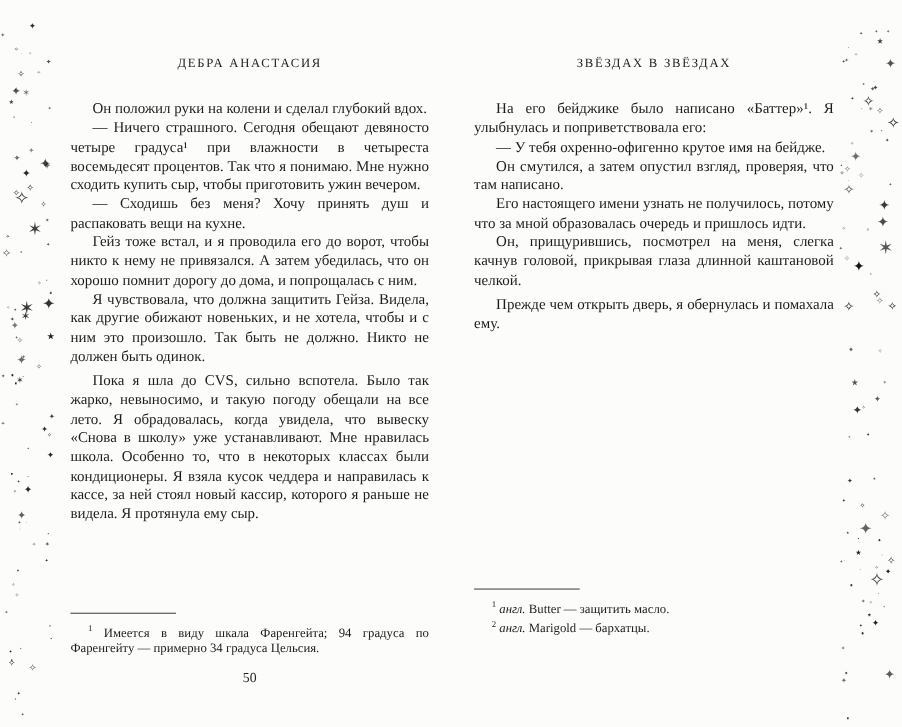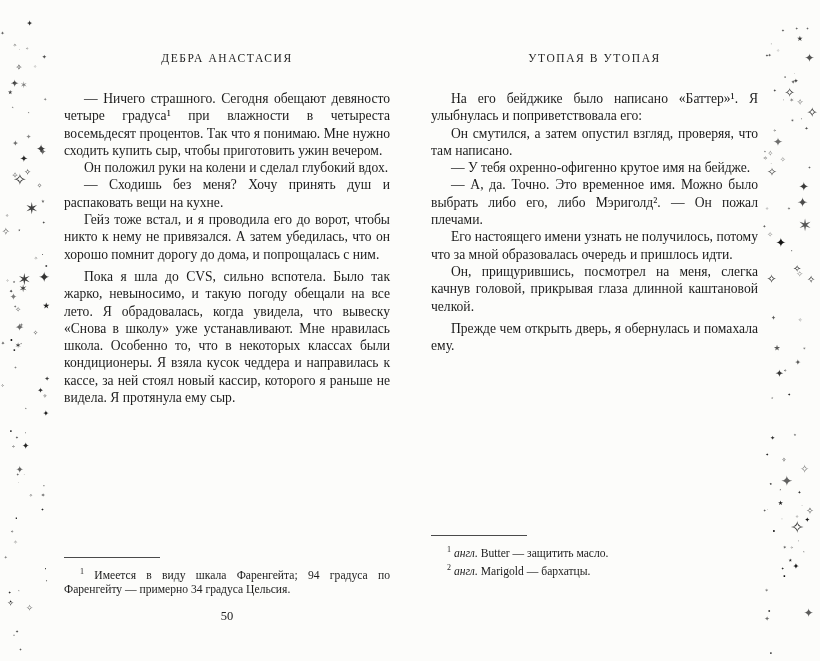--- a/index.html
+++ b/index.html
@@ -229,40 +229,40 @@
       <span class="star" style="font-size: 4.3px; left: 11.1px; top: 89.4px; opacity: 0.84; color: rgb(16, 16, 16);">✦</span>
       <span class="star" style="font-size: 13.3px; left: 35.1px; top: 195.8px; opacity: 0.74; color: rgb(16, 16, 16);">✦</span>
       <span class="star" style="font-size: 4px; left: 25.3px; top: 207.4px; opacity: 0.98; color: rgb(16, 16, 16);">✧</span>
       <span class="star" style="font-size: 4px; left: 25.6px; top: 393px; opacity: 0.98; color: rgb(16, 16, 16);">✦</span>
       <span class="star" style="font-size: 5px; left: 5.4px; top: 52.6px; opacity: 0.66; color: rgb(16, 16, 16);">✦</span>
     </div>
 
   <div class="page page-left">
     <div class="running-head">ДЕБРА АНАСТАСИЯ</div>
     <div class="body-text">
+      <p>Он положил руки на колени и сделал глубокий вдох.</p>
       <p>— Ничего страшного. Сегодня обещают девяносто четыре градуса¹ при влажности в четыреста восемьдесят процентов. Так что я понимаю. Мне нужно сходить купить сыр, чтобы приготовить ужин вечером.</p>
-      <p>Он положил руки на колени и сделал глубокий вдох.</p>
       <p>— Сходишь без меня? Хочу принять душ и распаковать вещи на кухне.</p>
       <p>Гейз тоже встал, и я проводила его до ворот, чтобы никто к нему не привязался. А затем убедилась, что он хорошо помнит дорогу до дома, и попрощалась с ним.</p>
+      <p>Я чувствовала, что должна защитить Гейза. Видела, как другие обижают новеньких, и не хотела, чтобы и с ним это произошло. Так быть не должно. Никто не должен быть одинок.</p>
       <p class="space-before">Пока я шла до CVS, сильно вспотела. Было так жарко, невыносимо, и такую погоду обещали на все лето. Я обрадовалась, когда увидела, что вывеску «Снова в школу» уже устанавливают. Мне нравилась школа. Особенно то, что в некоторых классах были кондиционеры. Я взяла кусок чеддера и направилась к кассе, за ней стоял новый кассир, которого я раньше не видела. Я протянула ему сыр.</p>
     </div>
     <div class="footnote-block">
       <div class="footnote-rule"></div>
       <p class="footnote"><sup>1</sup> <span>Имеется в виду шкала Фаренгейта; 94 градуса по Фаренгейту — примерно 34 градуса Цельсия.</span></p>
     </div>
     <div class="page-number">50</div>
   </div>
 
   <div class="page page-right">
-    <div class="running-head">УТОПАЯ В УТОПАЯ</div>
+    <div class="running-head">ЗВЁЗДАХ В ЗВЁЗДАХ</div>
     <div class="body-text">
       <p>На его бейджике было написано «Баттер»¹. Я улыбнулась и поприветствовала его:</p>
+      <p>— У тебя охренно-офигенно крутое имя на бейдже.</p>
       <p>Он смутился, а затем опустил взгляд, проверяя, что там написано.</p>
-      <p>— У тебя охренно-офигенно крутое имя на бейдже.</p>
-      <p>— А, да. Точно. Это временное имя. Можно было выбрать либо его, либо Мэриголд². — Он пожал плечами.</p>
       <p>Его настоящего имени узнать не получилось, потому что за мной образовалась очередь и пришлось идти.</p>
       <p>Он, прищурившись, посмотрел на меня, слегка качнув головой, прикрывая глаза длинной каштановой челкой.</p>
       <p class="space-before">Прежде чем открыть дверь, я обернулась и помахала ему.</p>
     </div>
     <div class="footnote-block">
       <div class="footnote-rule"></div>
       <p class="footnote"><sup>1</sup> <em>англ.</em> <span>Butter — защитить масло.</span></p>
       <p class="footnote"><sup>2</sup> <em>англ.</em> <span>Marigold — бархатцы.</span></p>
     </div>
   </div>

